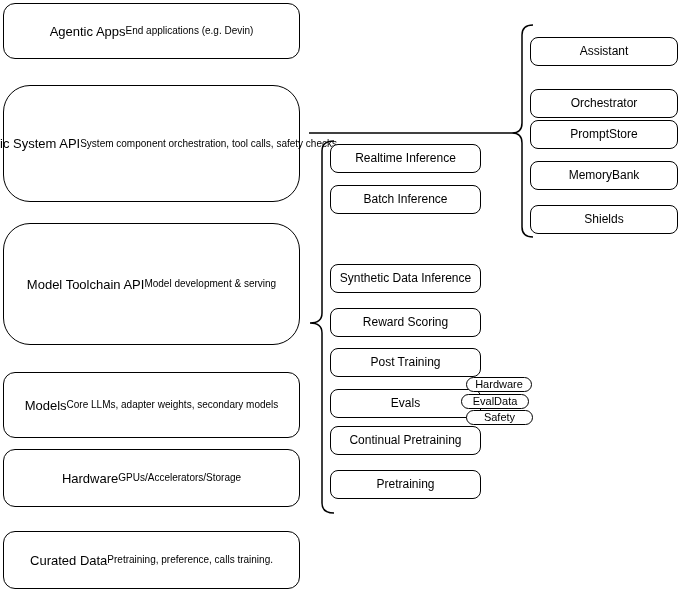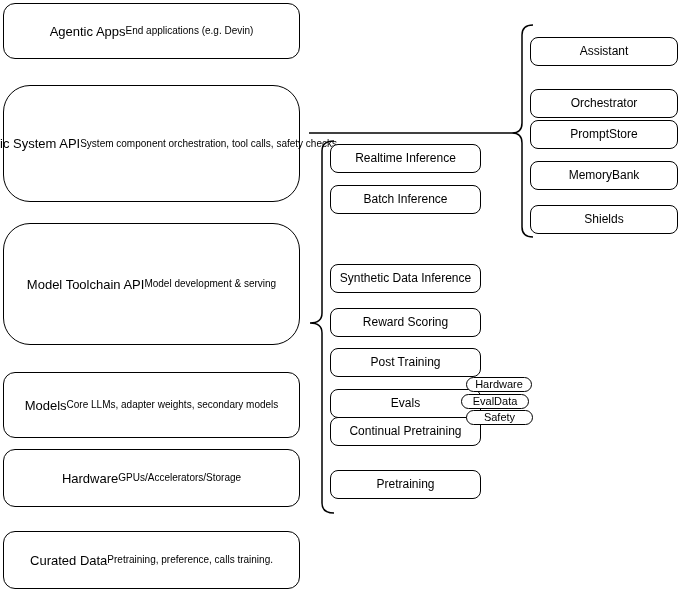--- a/index.html
+++ b/index.html
@@ -91,21 +91,21 @@
   </div>
   <div class="box mbox" style="top:308px;">
     <span>Reward Scoring</span>
   </div>
   <div class="box mbox" style="top:348px;">
     <span>Post Training</span>
   </div>
   <div class="box mbox" style="top:389px;">
     <span>Evals</span>
   </div>
-  <div class="box mbox" style="top:417px;">
+  <div class="box mbox" style="top:426px;">
     <span>Continual Pretraining</span>
   </div>
   <div class="box mbox" style="top:470px;">
     <span>Pretraining</span>
   </div>
 
   <div class="tag" style="left:466px;top:377px;width:66px;">
     <span>Hardware</span>
   </div>
   <div class="tag" style="left:461px;top:394px;width:68px;">

